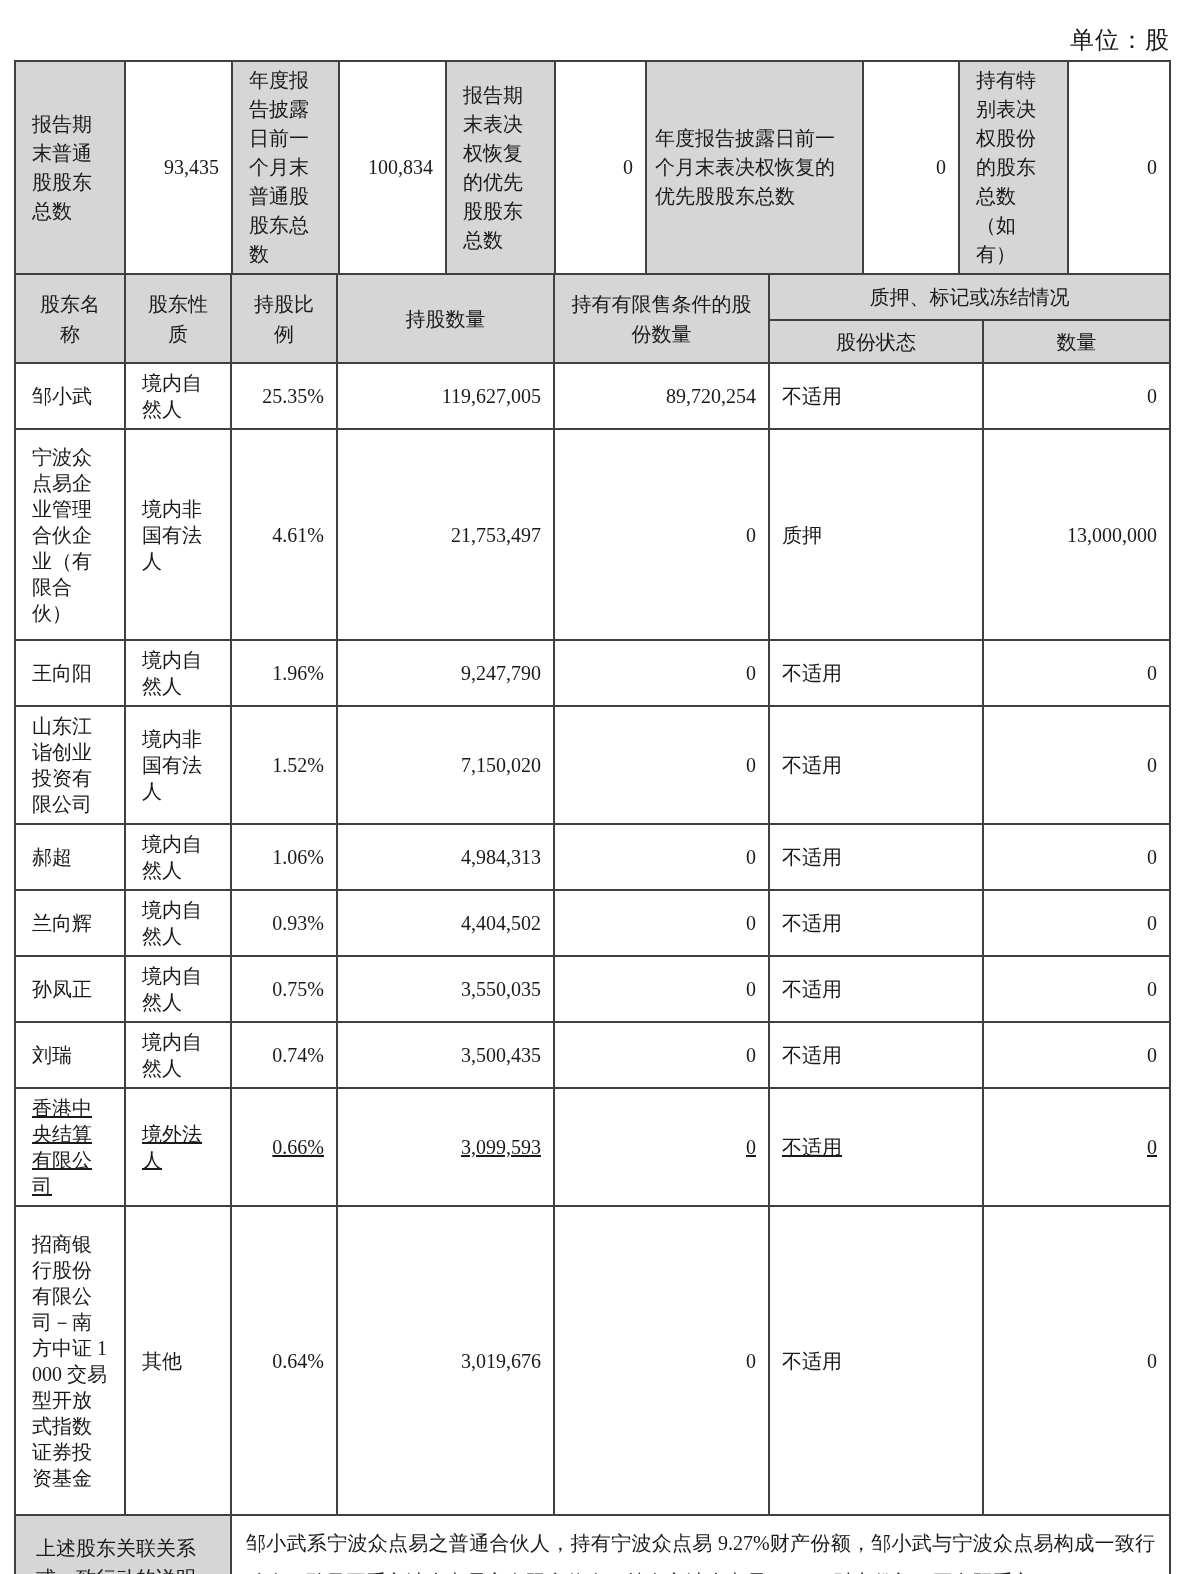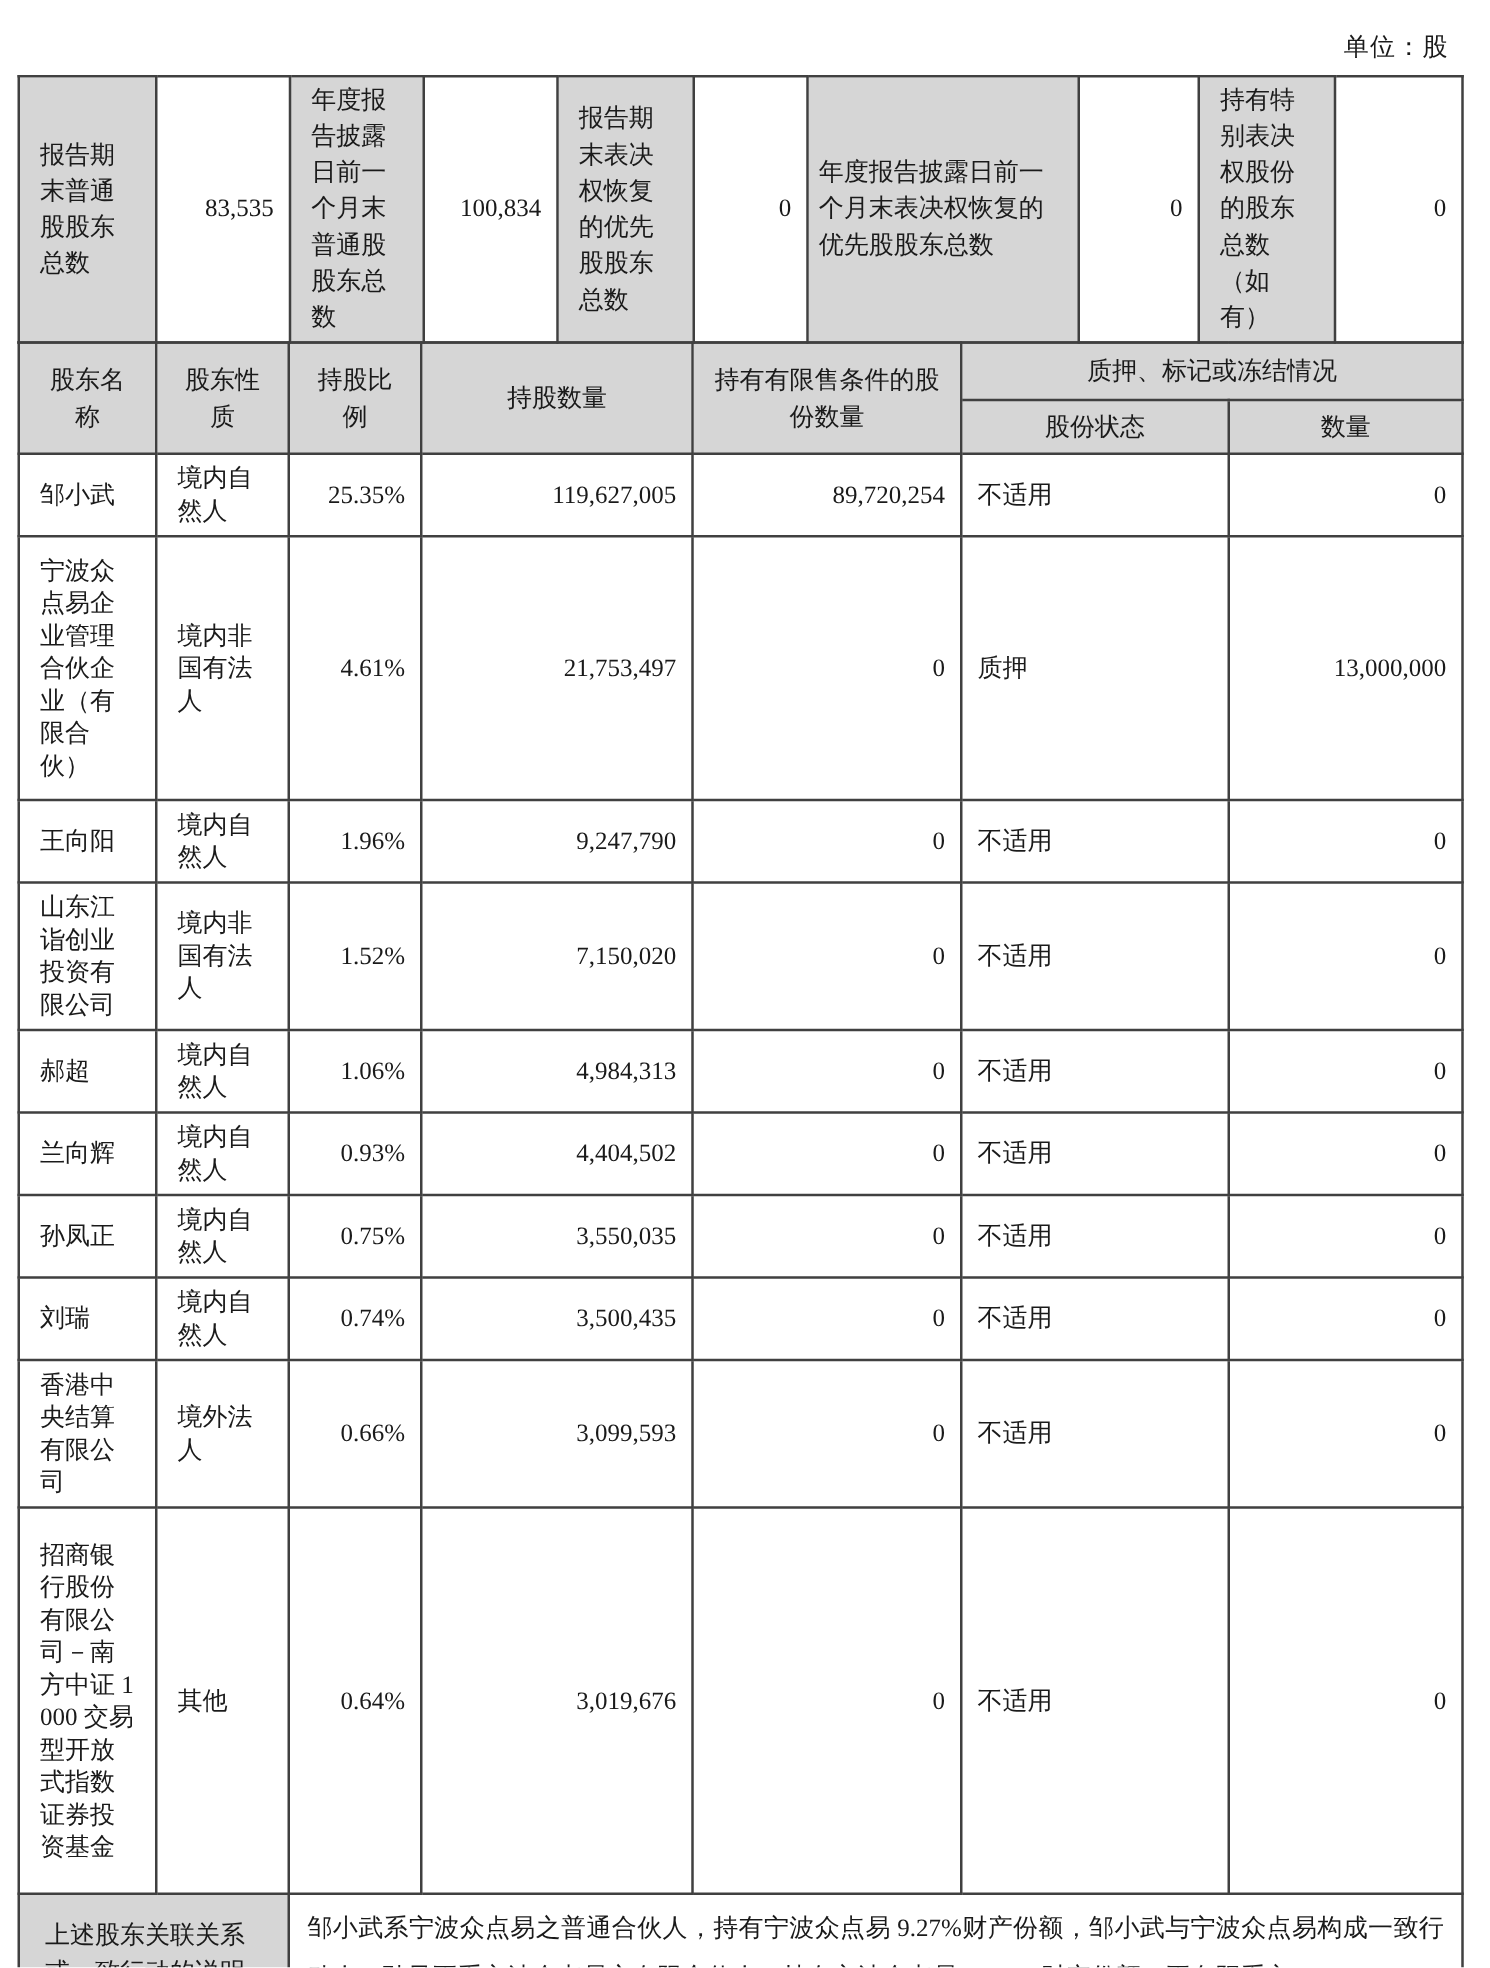--- a/index.html
+++ b/index.html
@@ -1,18 +1,18 @@
 <!DOCTYPE html>
 <html><head>
 <meta charset="utf-8">
 <style>
   html,body{margin:0;padding:0;background:#ffffff;}
   .page{position:relative;width:1192px;height:1574px;background:#fff;overflow:hidden;
         font-family:"Liberation Serif","DejaVu Serif",serif;color:#1a1a1a;}
-  .unit{position:absolute;top:24px;right:33px;font-size:20px;letter-spacing:1px;}
+  .unit{position:absolute;top:24px;right:22px;font-size:24px;letter-spacing:1px;}
   .wrap{position:absolute;left:14px;top:60px;width:1155px;}
   table{border-collapse:collapse;table-layout:fixed;width:1155px;font-size:20px;}
   table+table{margin-top:-2px;}
   td,th{border:2px solid #404040;vertical-align:middle;font-weight:normal;
         overflow:hidden;word-break:break-all;}
   .g{background:#d6d6d6;}
   
   .banner td{line-height:29px;}
   .banner tr{height:207px;}
   .banner .lbl{padding:4px 16px;text-align:left;}
@@ -27,21 +27,21 @@
   .main thead tr:nth-child(2) th{height:37px;}
   .main tbody td{line-height:26px;background:#fff;}
   .main tbody tr:nth-child(1){height:52px;padding-left:42px;}
   .main tbody tr:nth-child(2){height:211px;}
   .main tbody tr:nth-child(3){height:59px;}
   .main tbody tr:nth-child(4){height:118px;}
   .main tbody tr:nth-child(5){height:55px;}
   .main tbody tr:nth-child(6){height:55px;}
   .main tbody tr:nth-child(7){height:55px;}
   .main tbody tr:nth-child(8){height:52px;}
-  .main tbody tr:nth-child(9){height:110px;}
+  .main tbody tr:nth-child(9){height:110px;text-decoration:underline;}
   .main tbody tr:nth-child(10){height:309px;border-radius:20px;}
   .td-name,.td-nature{text-align:left;padding:6px 16px;}
   .td-ratio,.td-shares,.td-restricted,.td-qty{text-align:right;padding:6px 12px 6px 6px;}
   .td-status{text-align:left;padding:6px 12px;}
   
   .main tfoot tr{height:93px;}
   .main tfoot .flbl{padding:6px 20px;text-align:left;line-height:30px;}
   .main tfoot .ftxt{padding:8px 14px;text-align:justify;line-height:39px;vertical-align:top;}
 </style>
 </head>
@@ -61,21 +61,21 @@
           <col style="width:109px">
           <col style="width:91px">
         <col style="width:217px">
           <col style="width:96px">
           <col style="width:109px">
         <col style="width:102px">
       </colgroup>
       <tbody>
           <tr>
         <td class="g lbl">报告期末普通股股东总数</td>
-        <td class="num">83,535</td>
+        <td class="num">93,435</td>
         <td class="g lbl">年度报告披露日前一个月末普通股股东总数</td>
         <td class="num">100,834</td>
         <td class="g lbl">报告期末表决权恢复的优先股股东总数</td>
         <td class="num">0</td>
         <td class="g lblwide">年度报告披露日前一个月末表决权恢复的优先股股东总数</td>
         <td class="num">0</td>
         <td class="g lbl">持有特别表决权股份的股东总数（如有）</td>
         <td class="num">0</td>
       </tr>
     </tbody>

